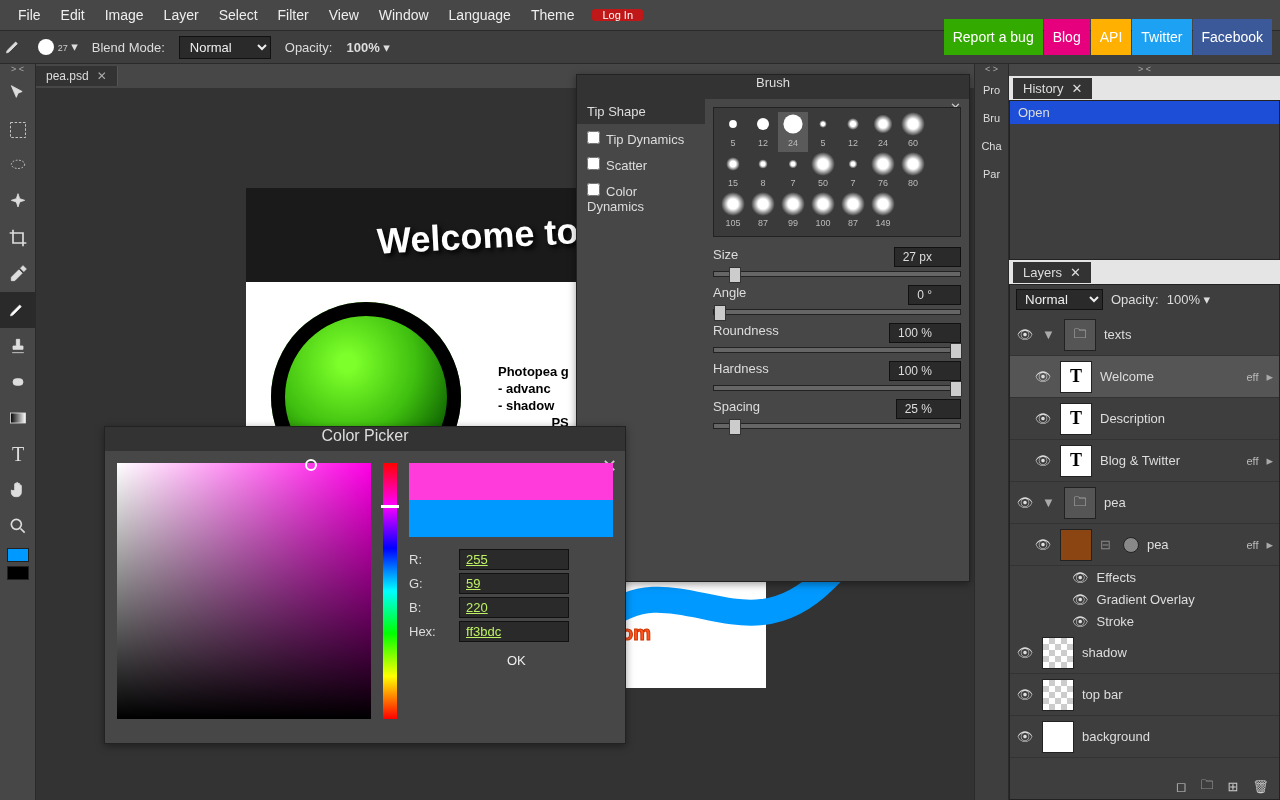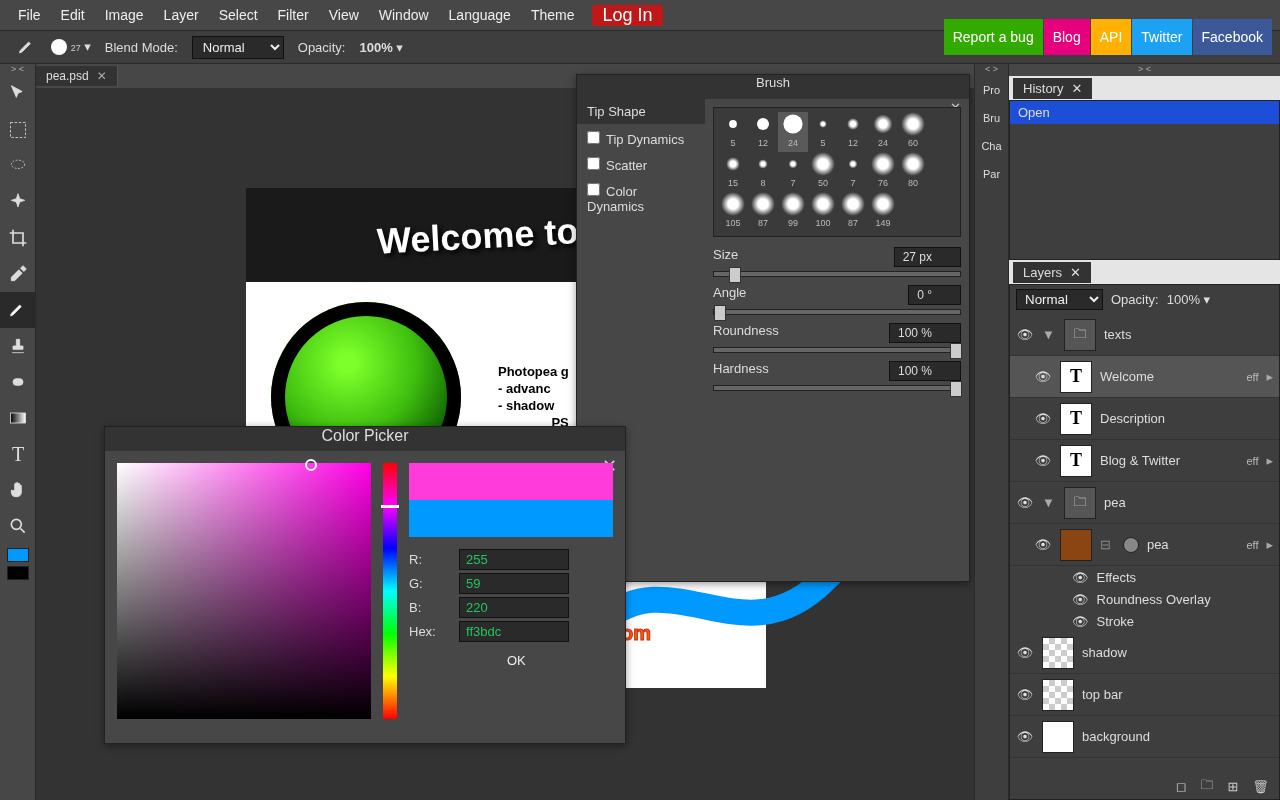--- a/index.html
+++ b/index.html
@@ -1,27 +1,27 @@
 <!DOCTYPE html>
 <html><head>
 <meta charset="utf-8">
 <style>
 * { margin:0; padding:0; box-sizing:border-box; font-family:Arial,sans-serif; user-select:none; }
 body { width:1280px; height:800px; background:#474747; color:#ddd; font-size:13px; overflow:hidden; position:relative; }
 
 
 .menubar { height:31px; background:#474747; display:flex; align-items:center; padding:0 8px; border-bottom:1px solid #2a2a2a; }
 .menubar .menu-item { padding:5px 10px; cursor:pointer; color:#eee; font-size:14px; }
-.menubar .login-btn { background:#c01818; color:#fff; padding:0 10px; border-radius:3px; margin-left:8px; font-size:18px; }
+.menubar .login-btn { background:#c01818; color:#fff; padding:0 10px; border-radius:3px; margin-left:8px; font-size:11px; }
 .menubar .spacer { flex:1; }
 .menubar .link-btn { padding:10px 9px; color:#fff; font-size:14px; margin-left:1px;margin-top:44px; }
 .link-bug{background:#33aa00;} .link-blog{background:#e6007e;} .link-api{background:#ffb000;color:#000;} .link-tw{background:#1da1f2;} .link-fb{background:#3b5998;}
 
 
-.optionbar { height:33px; background:#3e3e3e; display:flex; align-items:center; padding:0 17px; gap:14px; border-bottom:1px solid #2a2a2a; }
+.optionbar { height:33px; background:#3e3e3e; display:flex; align-items:center; padding:0 4px; gap:14px; border-bottom:1px solid #2a2a2a; }
 .optionbar .brush-shape { width:16px; height:16px; background:#fff; border-radius:50%; display:inline-block; vertical-align:middle; }
 .optionbar .small-label{font-size:9px;color:#ccc;}
 .optionbar select { background:#2a2a2a; color:#eee; border:1px solid #111; padding:2px 22px 2px 6px; font-size:13px; }
 .optionbar .op-val{ background:none; }
 
 
 .toolbar { position:absolute; left:0; top:64px; width:36px; background:#474747; height:736px; border-right:1px solid #2a2a2a; }
 .toolbar .chev{height:12px;text-align:center;font-size:9px;color:#aaa;}
 .toolbar .tool{ width:36px; height:36px; display:flex; align-items:center; justify-content:center; cursor:pointer; }
 .toolbar .tool.active{ background:#2a2a2a; }
@@ -76,21 +76,21 @@
 .sv-cursor{ position:absolute; width:12px; height:12px; border:2px solid #fff; border-radius:50%; left:188px; top:-4px; }
 .hue{ width:14px; height:256px; background:linear-gradient(to bottom,#f00,#f0f,#00f,#0ff,#0f0,#ff0,#f00); position:relative; }
 .hue-cursor{ position:absolute; left:-2px; width:18px; height:3px; background:#fff; top:42px; }
 .cp-right{ flex:1; padding-top:0; }
 .swatch-row{ width:204px; height:74px; display:flex; flex-direction:column; }
 .sw-half{ flex:1; }
 .sw-a{ background:#ff3bdc; } .sw-b{ background:#0099ff; }
 .cp-fields{ margin-top:12px; }
 .cp-fields .frow{ display:flex; align-items:center; margin:3px 0; gap:10px; font-size:13px; }
 .cp-fields .frow label{ width:40px; }
-.cp-fields .frow .inp{ background:#2a2a2a; border:1px solid #111; padding:2px 6px; width:110px; color:#22c55e; }
+.cp-fields .frow .inp{ background:#2a2a2a; border:1px solid #111; padding:2px 6px; width:110px; color:#bef264;text-decoration:underline; }
 .ok-btn{ margin-top:8px; margin-left:84px; padding:3px 14px; color:#eee; }
 
 
 .rside{ position:absolute; right:0; top:64px; width:306px; height:736px; background:#474747; border-left:1px solid #2a2a2a; display:flex; }
 .collapsed-tabs{ width:34px; background:#3e3e3e; border-right:1px solid #2a2a2a; }
 .collapsed-tabs .chev{height:12px;text-align:center;font-size:9px;color:#aaa;}
 .ctab{ padding:8px 4px; font-size:11px; color:#ddd; text-align:center; cursor:pointer; }
 .rmain{ flex:1; display:flex; flex-direction:column; }
 .rmain .chev{height:12px;text-align:center;font-size:9px;color:#aaa;}
 .rpanel-head{ height:24px; background:#e5e5e5; display:flex; align-items:center; padding:0 4px; }
@@ -325,20 +325,29 @@
           </div>
           <div class="srow">
             <div class="lbl">
               <span>Hardness</span>
               <span class="val">100 %</span>
             </div>
             <div class="track">
               <div class="thumb" style="left:96%"></div>
             </div>
           </div>
+          <div class="srow">
+            <div class="lbl">
+              <span>Spacing</span>
+              <span class="val">25 %</span>
+            </div>
+            <div class="track">
+              <div class="thumb" style="left:6%"></div>
+            </div>
+          </div>
         </div>
     </div>
   </div>
 </div>
 
 <div class="panel color-picker">
   <div class="panel-head">
     <span style="font-size:16px">Color Picker</span>
       <span class="x" style="font-size:18px">✕</span>
   </div>
@@ -450,21 +459,21 @@
             <span class="name">pea</span>
             <span class="eff">eff</span>
             <span class="chev-r">▸</span>
           </div>
           <div class="sublayer">
             <span class="eye">👁</span>
             <span>Effects</span>
           </div>
           <div class="sublayer">
             <span class="eye">👁</span>
-            <span>Roundness Overlay</span>
+            <span>Gradient Overlay</span>
           </div>
           <div class="sublayer">
             <span class="eye">👁</span>
             <span>Stroke</span>
           </div>
           <div class="layer" style="padding-left: 6px;">
             <span class="eye">👁</span>
             <span class="thumb checker"></span>
             <span class="name">shadow</span>
           </div>

